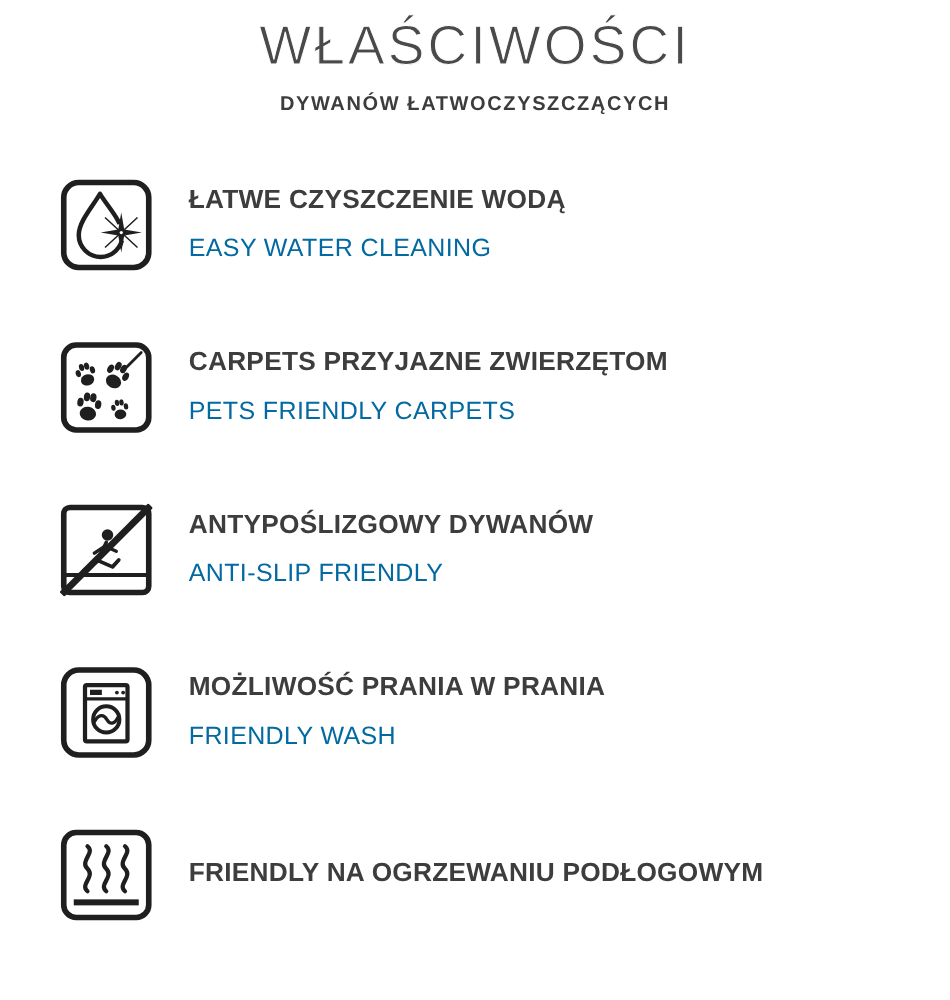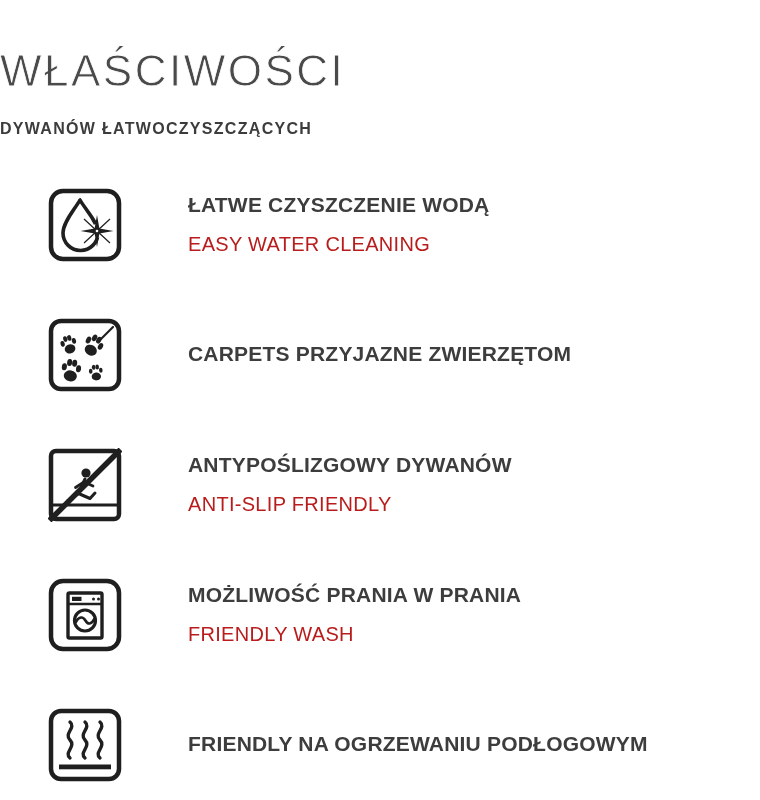--- a/index.html
+++ b/index.html
@@ -4,59 +4,59 @@
 <style>
   * { margin: 0; padding: 0; box-sizing: border-box; }
   html, body { background: #ffffff; }
   body {
     width: 760px; height: 800px;
     font-family: "Liberation Sans", "DejaVu Sans", sans-serif;
     overflow: hidden;
   }
   .page { width: 760px; height: 800px; background: #ffffff; }
 
-  .header { padding-top: 46px; }
+  .header { text-align: center; padding-top: 12px; }
   .main-title {
     font-size: 44px;
     font-weight: 400;
     color: #4a4a4a;
     letter-spacing: 2.5px;
     -webkit-text-stroke: 0.8px #ffffff; 
   }
   .main-subtitle {
-    margin-top: 24px;
+    margin-top: 13px;
     font-size: 16px;
     font-weight: 700;
     color: #3c3c3c;
     letter-spacing: 1.3px;
   }
 
   .features {
     margin-top: 50px;
     padding-left: 48px;
     display: flex;
     flex-direction: column;
     gap: 56px;
   }
-  .feature-row { display: flex; align-items: center; gap: 37px; }
+  .feature-row { display: flex; align-items: center; }
   .icon-box { width: 74px; height: 74px; flex: none; }
   .icon-box svg { display: block; width: 74px; height: 74px; }
   .feature-text { margin-left: 29px; padding-bottom: 2px; }
   .feature-title {
     font-size: 21px;
     font-weight: 700;
     color: #3d3d3d;
     letter-spacing: 0.2px;
     line-height: 1.28;
     white-space: nowrap;
   }
   .feature-subtitle {
     font-size: 20px;
     font-weight: 400;
-    color: #b91c1c;
+    color: #0369a1;
     letter-spacing: 0.3px;
     margin-top: 14px;
     white-space: nowrap;
   }
 </style>
 </head>
 <body>
 
 <div class="page">
 
@@ -114,20 +114,21 @@
             <ellipse cx="0" cy="4.5" rx="6" ry="5"></ellipse>
             <ellipse cx="-6.5" cy="-3" rx="2.3" ry="3.2"></ellipse>
             <ellipse cx="-2.3" cy="-7.5" rx="2.3" ry="3.2"></ellipse>
             <ellipse cx="2.3" cy="-7.5" rx="2.3" ry="3.2"></ellipse>
             <ellipse cx="6.5" cy="-3" rx="2.3" ry="3.2"></ellipse>
           </g>
         </svg>
       </div>
       <div class="feature-text">
         <div class="feature-title">CARPETS PRZYJAZNE ZWIERZĘTOM</div>
+        <div class="feature-subtitle">PETS FRIENDLY CARPETS</div>
       </div>
     </div>
 
     <div class="feature-row">
       <div class="icon-box">
         <svg viewBox="0 0 74 74" fill="none" xmlns="http://www.w3.org/2000/svg">
           <rect x="3" y="3" width="68" height="68" rx="5" stroke="#1f1f1f" stroke-width="4.5"></rect>
           <path d="M2 57 L72 57" stroke="#1f1f1f" stroke-width="3.2"></path>
           <circle cx="38" cy="25" r="4.6" fill="#1f1f1f"></circle>
           <path d="M37 31 C 34 37, 32.5 41, 30.5 45.5" stroke="#1f1f1f" stroke-width="3" stroke-linecap="round"></path>

